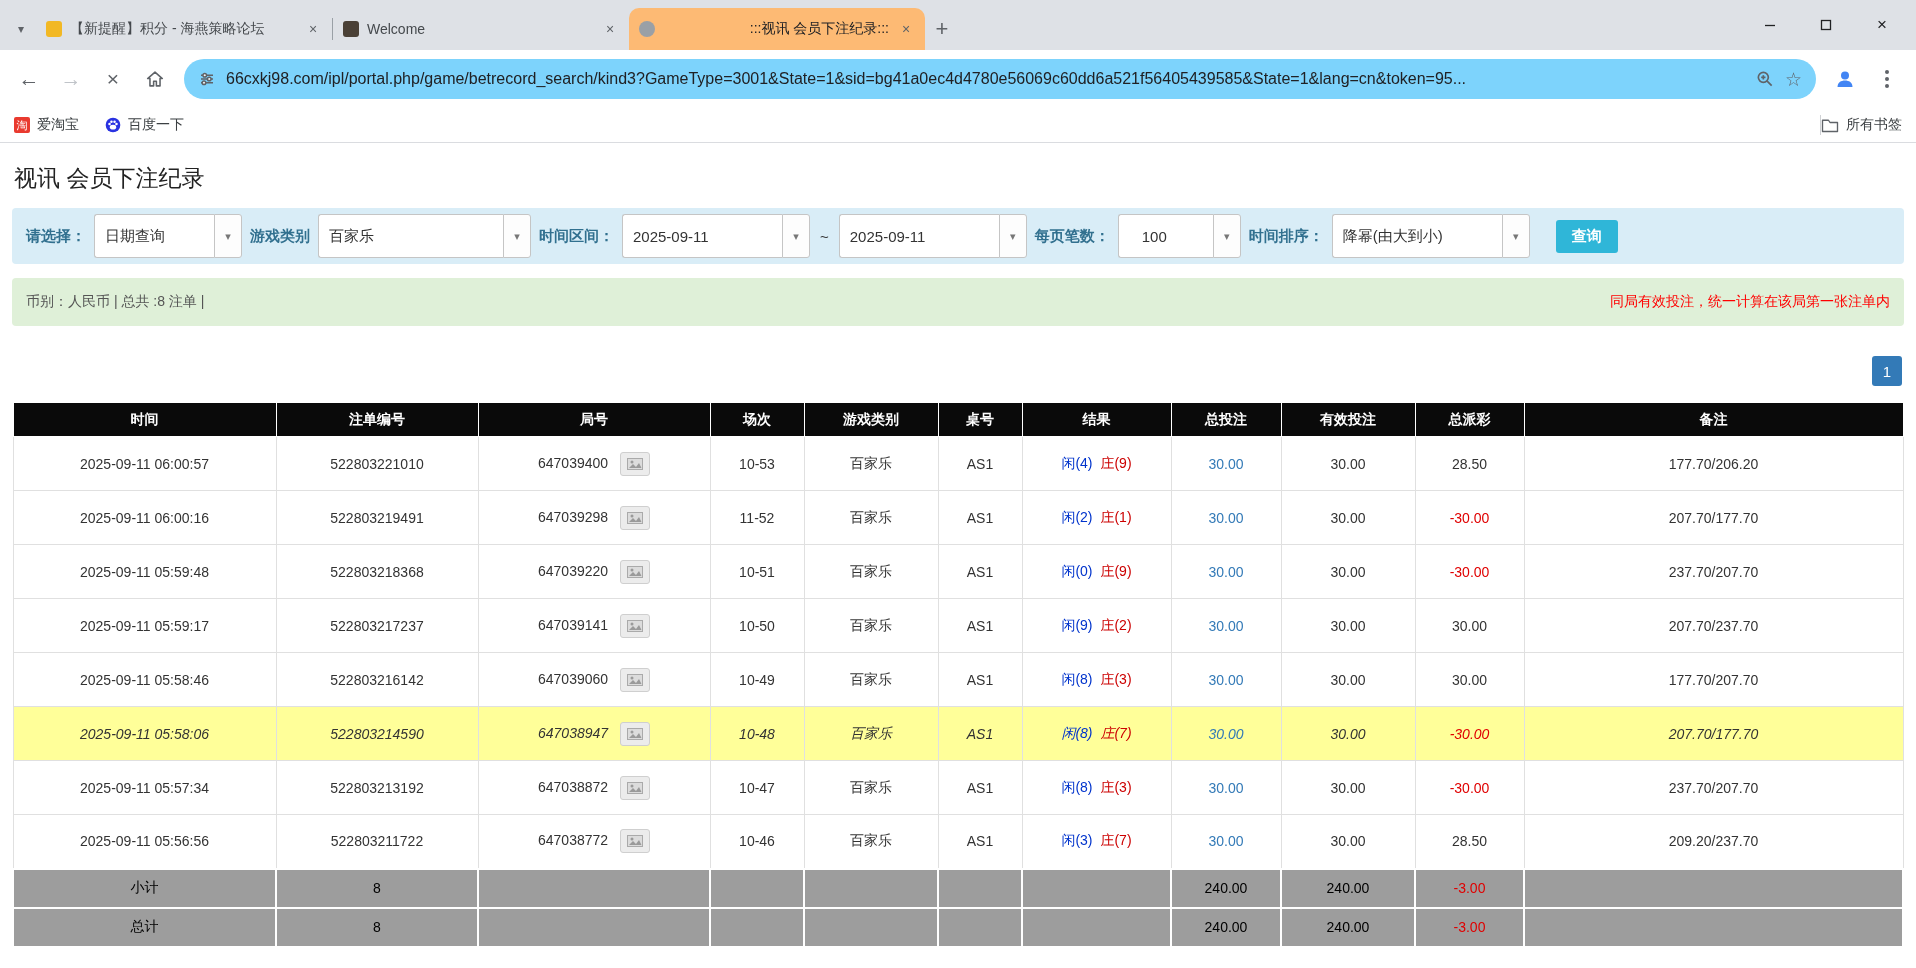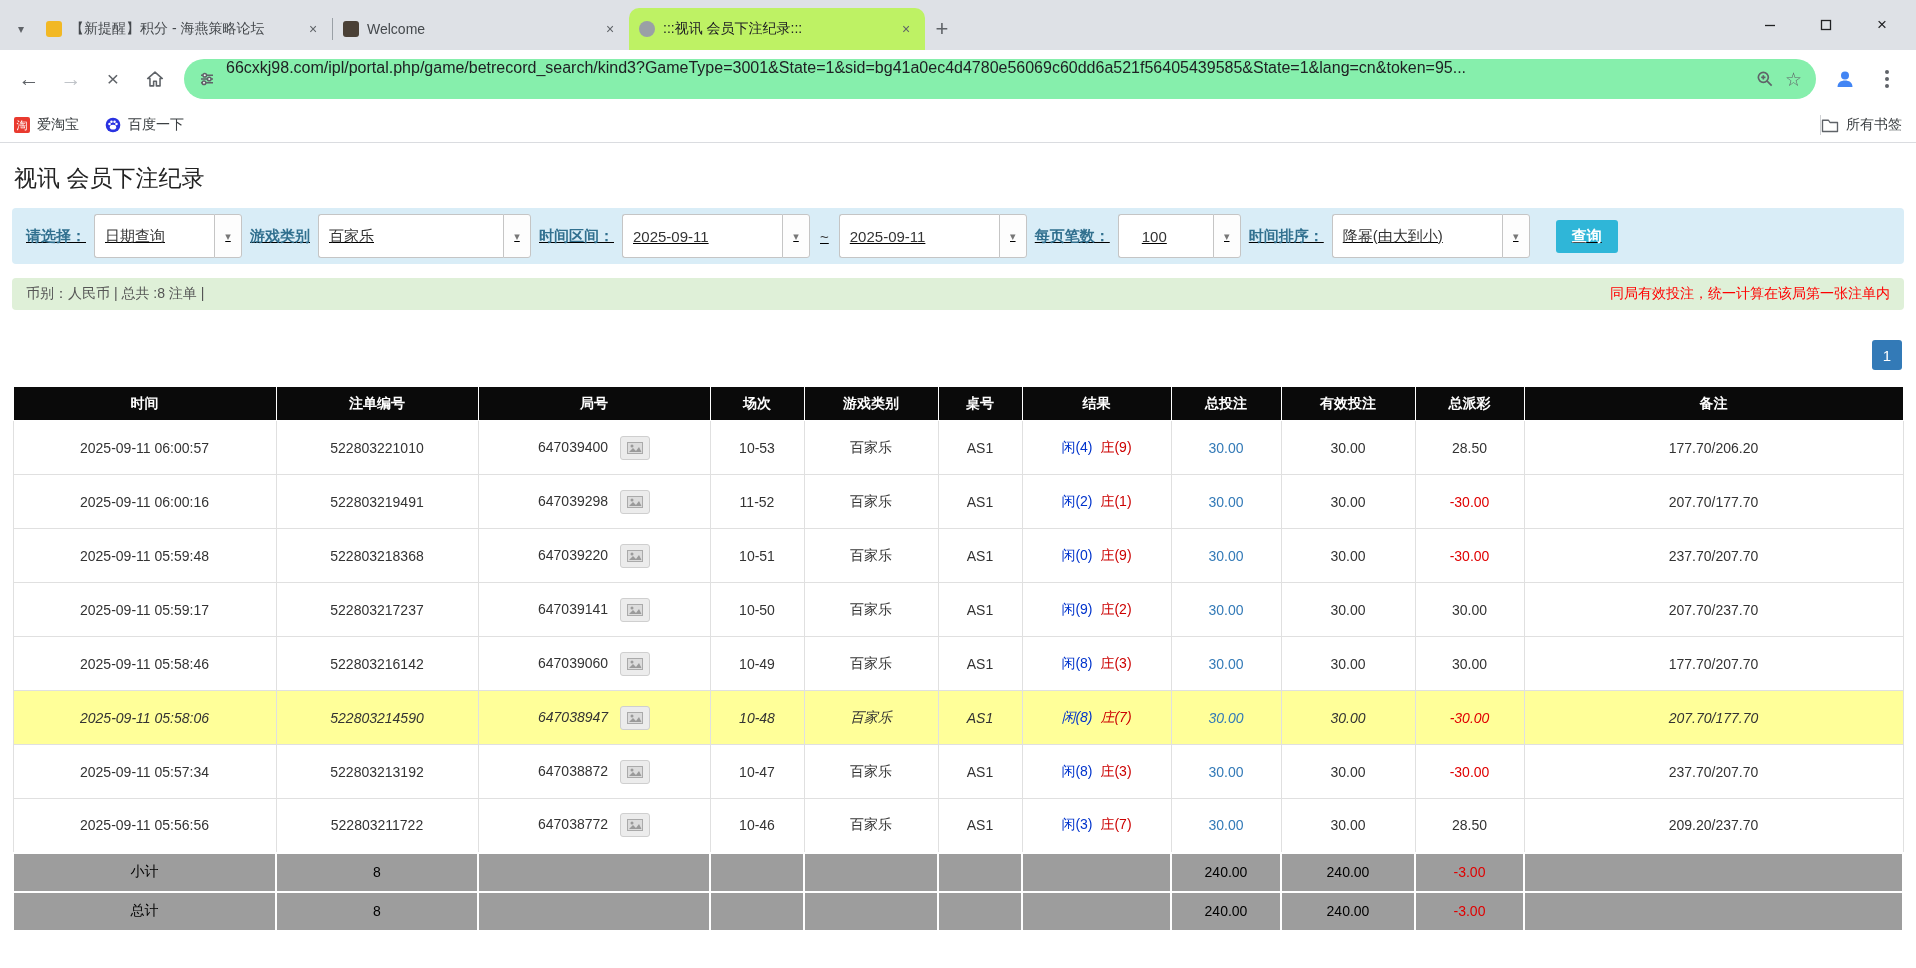--- a/index.html
+++ b/index.html
@@ -5,41 +5,41 @@
   * { margin:0; padding:0; box-sizing:border-box; }
   html,body { width:1916px; height:968px; overflow:hidden; background:#fff;
               font-family:"Liberation Sans", sans-serif; }
 
   
   .tab-strip { height:50px; background:#dee1e6; display:flex; align-items:flex-end; padding:0 6px; }
   .tab-search { width:30px; height:42px; display:flex; align-items:center; justify-content:center;
                 color:#5f6368; font-size:12px; cursor:pointer; }
   .tab { width:296px; height:42px; display:flex; align-items:center; gap:8px; padding:0 10px;
          font-size:14px; color:#45494d; cursor:pointer; position:relative; }
-  .tab.active { background:#bef264; border-radius:10px 10px 0 0; color:#202124; }
+  .tab.active { background:#fdba74; border-radius:10px 10px 0 0; color:#202124;text-align:right; }
   .tab-divider { width:1px; height:22px; background:#9aa0a6; margin-bottom:10px; }
   .favicon { width:16px; height:16px; border-radius:3px; flex:0 0 16px; }
   .favicon.f1 { background:#f2b824; }
   .favicon.f2 { background:#4a4036; }
   .favicon.f3 { background:#9aa0a6; border-radius:50%; }
   .tab-title { flex:1; white-space:nowrap; overflow:hidden; text-overflow:ellipsis; }
   .tab-close { width:18px; height:18px; border-radius:50%; display:flex; align-items:center;
                justify-content:center; font-size:14px; color:#5f6368; }
   .new-tab { width:34px; height:34px; margin-bottom:4px; display:flex; align-items:center;
              justify-content:center; font-size:22px; color:#5f6368; cursor:pointer; }
   .window-controls { margin-left:auto; display:flex; height:50px; }
   .win-btn { width:56px; height:100%; display:flex; align-items:center; justify-content:center;
              color:#202124; font-size:17px; cursor:pointer; }
 
   .nav-bar { height:58px; background:#fff; display:flex; align-items:center; padding:0 10px; gap:4px; }
   .nav-icon { width:38px; height:38px; border-radius:50%; display:flex; align-items:center;
               justify-content:center; font-size:21px; color:#5f6368; cursor:pointer; }
   .nav-icon.disabled { color:#c0c4c9; cursor:default; }
-  .omnibox { flex:1; height:40px; background:#86efac; border-radius:20px; display:flex;
-             padding:0 14px; gap:10px; margin:1px 6px; }
+  .omnibox { flex:1; height:40px; background:#7dd3fc; border-radius:20px; display:flex;
+             align-items:center; padding:0 14px; gap:10px; margin:1px 6px; }
   .omnibox-url { flex:1; font-size:16px; color:#202124; white-space:nowrap; overflow:hidden;
                  text-overflow:ellipsis; }
   .omni-icon { display:flex; align-items:center; justify-content:center; color:#5f6368; cursor:pointer; }
   .star-icon { font-size:19px; }
   .kebab { display:flex; flex-direction:column; gap:3px; align-items:center; justify-content:center;
            width:38px; height:38px; cursor:pointer; }
   .kebab i { width:4px; height:4px; border-radius:50%; background:#5f6368; }
 
   .bookmarks-bar { height:35px; background:#fff; display:flex; align-items:center; padding:0 14px;
                    gap:26px; border-bottom:1px solid #dadce0; }
@@ -47,35 +47,35 @@
   .taobao-ic { width:16px; height:16px; background:#e93a2f; color:#fff; font-size:11px; line-height:16px;
                text-align:center; border-radius:2px; }
   .bm-right { margin-left:auto; display:flex; align-items:center; }
   .bm-sep { width:1px; height:20px; background:#cfd1d4; }
 
   
   .page { padding:0 12px; }
   .page-title { font-size:23px; color:#222; margin:20px 2px 14px; font-weight:400; }
 
   .filter-bar { background:var(--filter-bar-bg); border-radius:4px; height:56px; display:flex;
-                align-items:center; padding:0 14px; gap:8px;text-decoration:underline; }
+                align-items:center; padding:0 14px; gap:8px; }
   .filter-label { font-weight:bold; color:#31708f; font-size:15px; white-space:nowrap; }
   .combobox { display:flex; height:44px; cursor:pointer; }
   .combo-value { background:#fff; border:1px solid #c5c5c5; border-right:none; padding:0 10px;
                  display:flex; align-items:center; font-size:15px; color:#333;
                  border-radius:3px 0 0 3px; white-space:nowrap; }
   .combo-arrow { width:28px; border:1px solid #c5c5c5; background:#fdfdfd; border-radius:0 3px 3px 0;
                  display:flex; align-items:center; justify-content:center; color:#777; font-size:11px; }
   .w120 { width:120px; } .w185 { width:185px; } .w160 { width:160px; } .w95 { width:95px;padding-left:23px; } .w170 { width:170px; }
   .tilde { color:#333; font-size:15px; padding:0 2px; }
   .query-btn { margin-left:18px; height:33px; padding:0 16px; background:var(--query-button-bg);
                color:#fff; border:none; border-radius:3px; font-size:15px; font-weight:bold;
                cursor:pointer; font-family:inherit; }
 
-  .summary-bar { margin-top:14px; background:var(--summary-bar-bg); border-radius:4px; height:32px;
+  .summary-bar { margin-top:14px; background:var(--summary-bar-bg); border-radius:4px; height:48px;
                  display:flex; align-items:center; justify-content:space-between; padding:0 14px; }
   .summary-text { font-size:14px; color:#555; }
   .summary-notice { font-size:14px; color:var(--notice-red); }
 
   .pagination { display:flex; justify-content:flex-end; margin:30px 2px 16px; }
   .page-number { min-width:30px; height:30px; background:var(--pagination-bg); color:#fff;
                  display:flex; align-items:center; justify-content:center; font-size:15px;
                  border-radius:3px; cursor:pointer; }
 
   table { width:100%; border-collapse:collapse; table-layout:fixed; font-size:14px; }

